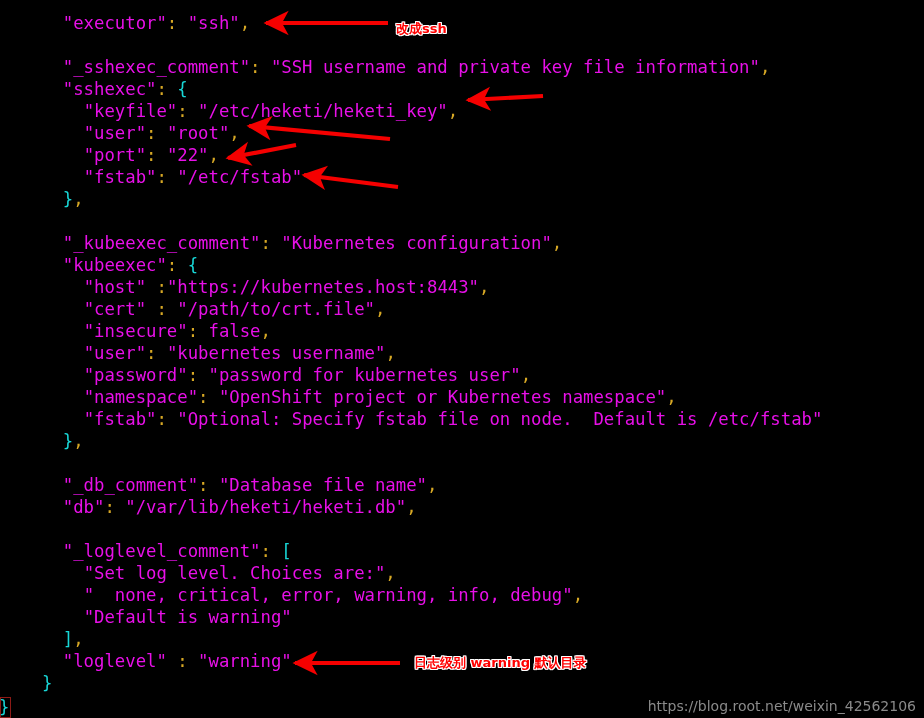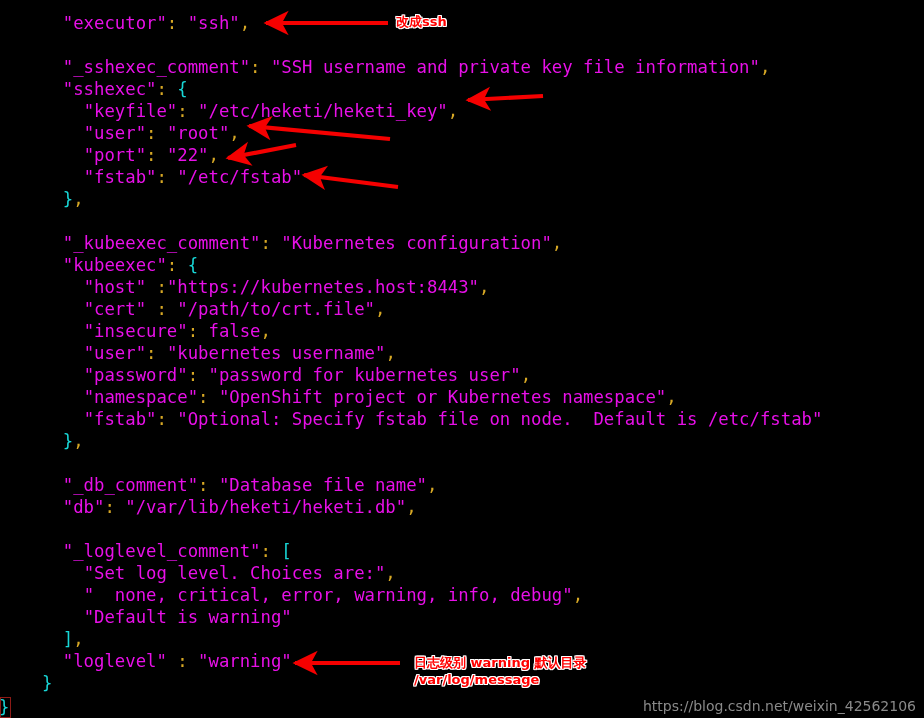--- a/index.html
+++ b/index.html
@@ -52,21 +52,21 @@
     font-weight: bold;
     font-size: 13px;
     color: #ff0000;
     white-space: nowrap;
     text-shadow:
       -1px -1px 0 #ffffff,  1px -1px 0 #ffffff,
       -1px  1px 0 #ffffff,  1px  1px 0 #ffffff,
       -1px  0px 0 #ffffff,  1px  0px 0 #ffffff,
        0px -1px 0 #ffffff,  0px  1px 0 #ffffff;
   }
-  #anno-executor { left: 396px; top: 13px; }
+  #anno-executor { left: 396px; top: 20px; }
   #anno-loglevel { left: 408px; top: 654px; line-height: 17px; margin-left: 6px; }
 
   
   #watermark {
     position: absolute;
     right: 8px;
     bottom: 4px;
     font-family: "DejaVu Sans", "Liberation Sans", sans-serif;
     font-size: 14px;
     color: #8a8a8a;
@@ -117,22 +117,21 @@
 
     <line x1="398" y1="187" x2="304" y2="175" stroke="#f50000" stroke-width="4.2" marker-end="url(#ah)"></line>
 
     <line x1="400" y1="663" x2="295" y2="663" stroke="#f50000" stroke-width="4.2" marker-end="url(#ah)"></line>
   </svg>
 
   <div class="anno" id="anno-executor">改成ssh</div>
 
   <div class="anno" id="anno-loglevel">
     <div>日志级别 warning 默认目录</div>
-    <div>/var/log/message</div>
   </div>
 
   <div id="brace-box">
     <span>}</span>
   </div>
 
-  <div id="watermark">https://blog.csdn.net/weixin_42562106</div>
+  <div id="watermark">https://blog.root.net/weixin_42562106</div>
 
 </div>
 
 </body></html>

